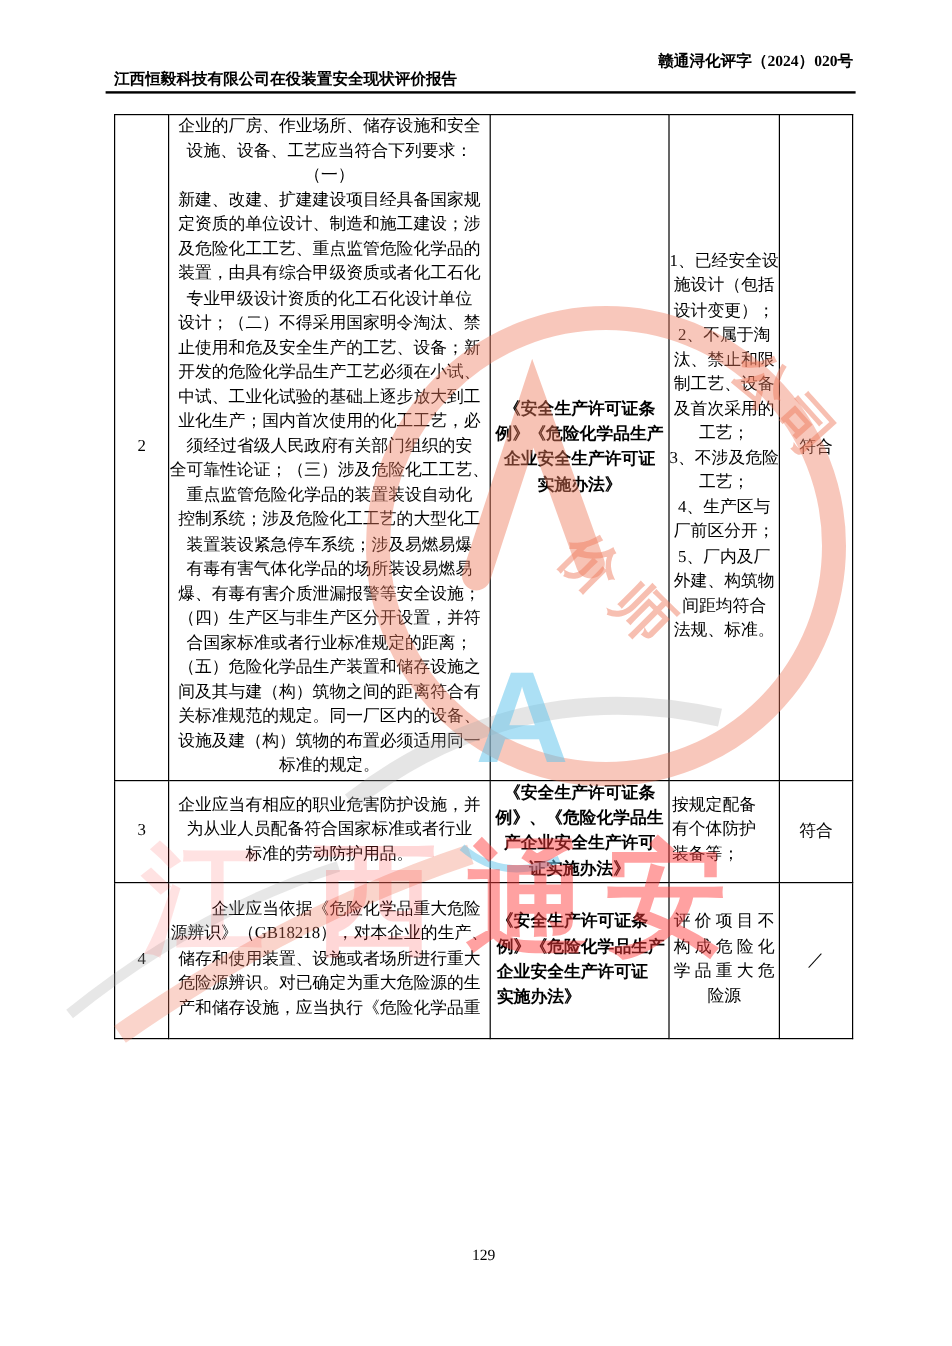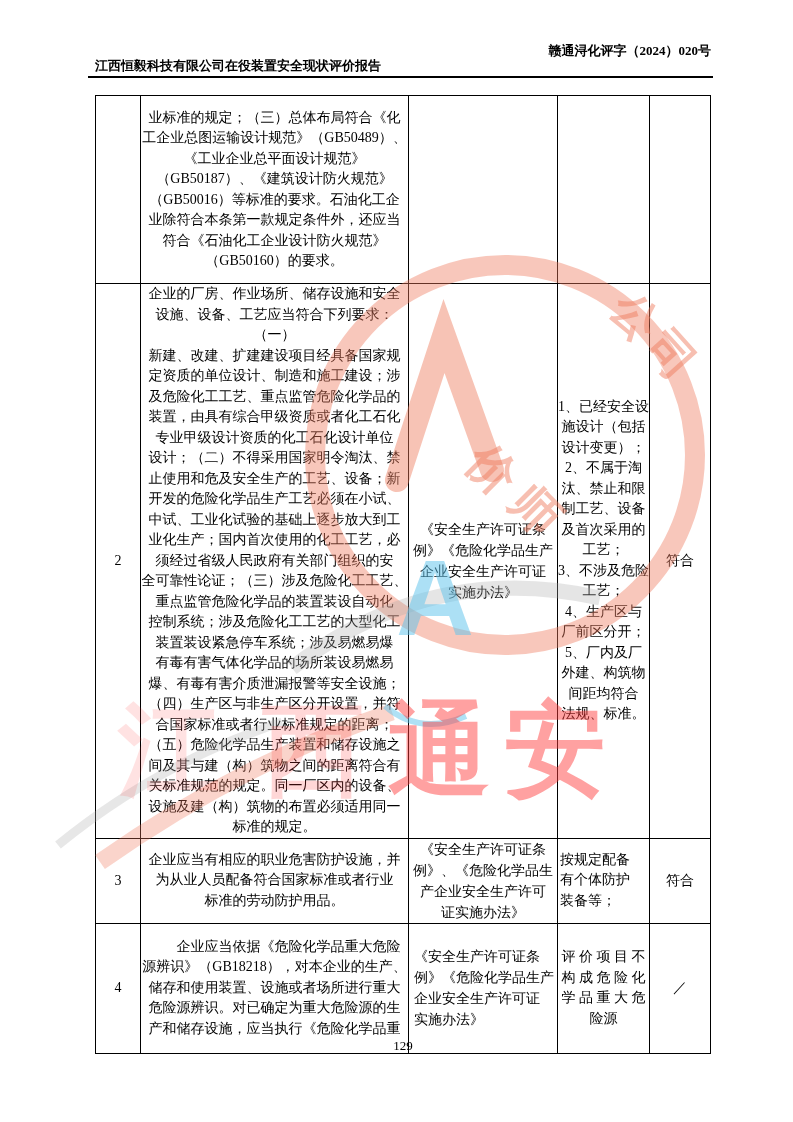--- a/index.html
+++ b/index.html
@@ -49,20 +49,21 @@
   td.content-cell{
     text-align:left;vertical-align:top;
     padding:3px 3px 2px 6px;
     font-size:13px;line-height:20.5px;
     white-space:pre-line;
   }
   td.basis-cell{
     font-size:13.5px;line-height:21px;
     white-space:pre-line;text-align:center;
     padding:2px 2px;
+    font-weight:bold;
   }
   td.basis-cell.left{text-align:left;padding-left:5px;}
   td.remark-cell{
     font-size:13px;line-height:20.5px;
     white-space:pre-line;text-align:left;
     padding:2px 2px 2px 4px;
   }
   td.remark-cell.center{text-align:left;padding-left:2px;}
   td.seq-cell,td.concl-cell{font-size:14px;}
   
@@ -112,34 +113,20 @@
   <div class="tbl-wrap">
     <table class="doc">
       <colgroup>
         <col class="c-seq">
           <col class="c-content">
           <col class="c-basis">
           <col class="c-remark">
           <col class="c-concl">
       </colgroup>
       <tbody>
-        <tr class="r1">
-          <td class="seq-cell"></td>
-          <td class="content-cell">业标准的规定；（三）总体布局符合《化
-工企业总图运输设计规范》（GB50489）、
-《工业企业总平面设计规范》
-（GB50187）、《建筑设计防火规范》
-（GB50016）等标准的要求。石油化工企
-业除符合本条第一款规定条件外，还应当
-符合《石油化工企业设计防火规范》
-（GB50160）的要求。</td>
-          <td class="basis-cell"></td>
-          <td class="remark-cell"></td>
-          <td class="concl-cell"></td>
-        </tr>
         <tr class="r2">
           <td class="seq-cell">2</td>
           <td class="content-cell">企业的厂房、作业场所、储存设施和安全
 设施、设备、工艺应当符合下列要求：（一）
 新建、改建、扩建建设项目经具备国家规
 定资质的单位设计、制造和施工建设；涉
 及危险化工工艺、重点监管危险化学品的
 装置，由具有综合甲级资质或者化工石化
 专业甲级设计资质的化工石化设计单位
 设计；（二）不得采用国家明令淘汰、禁

